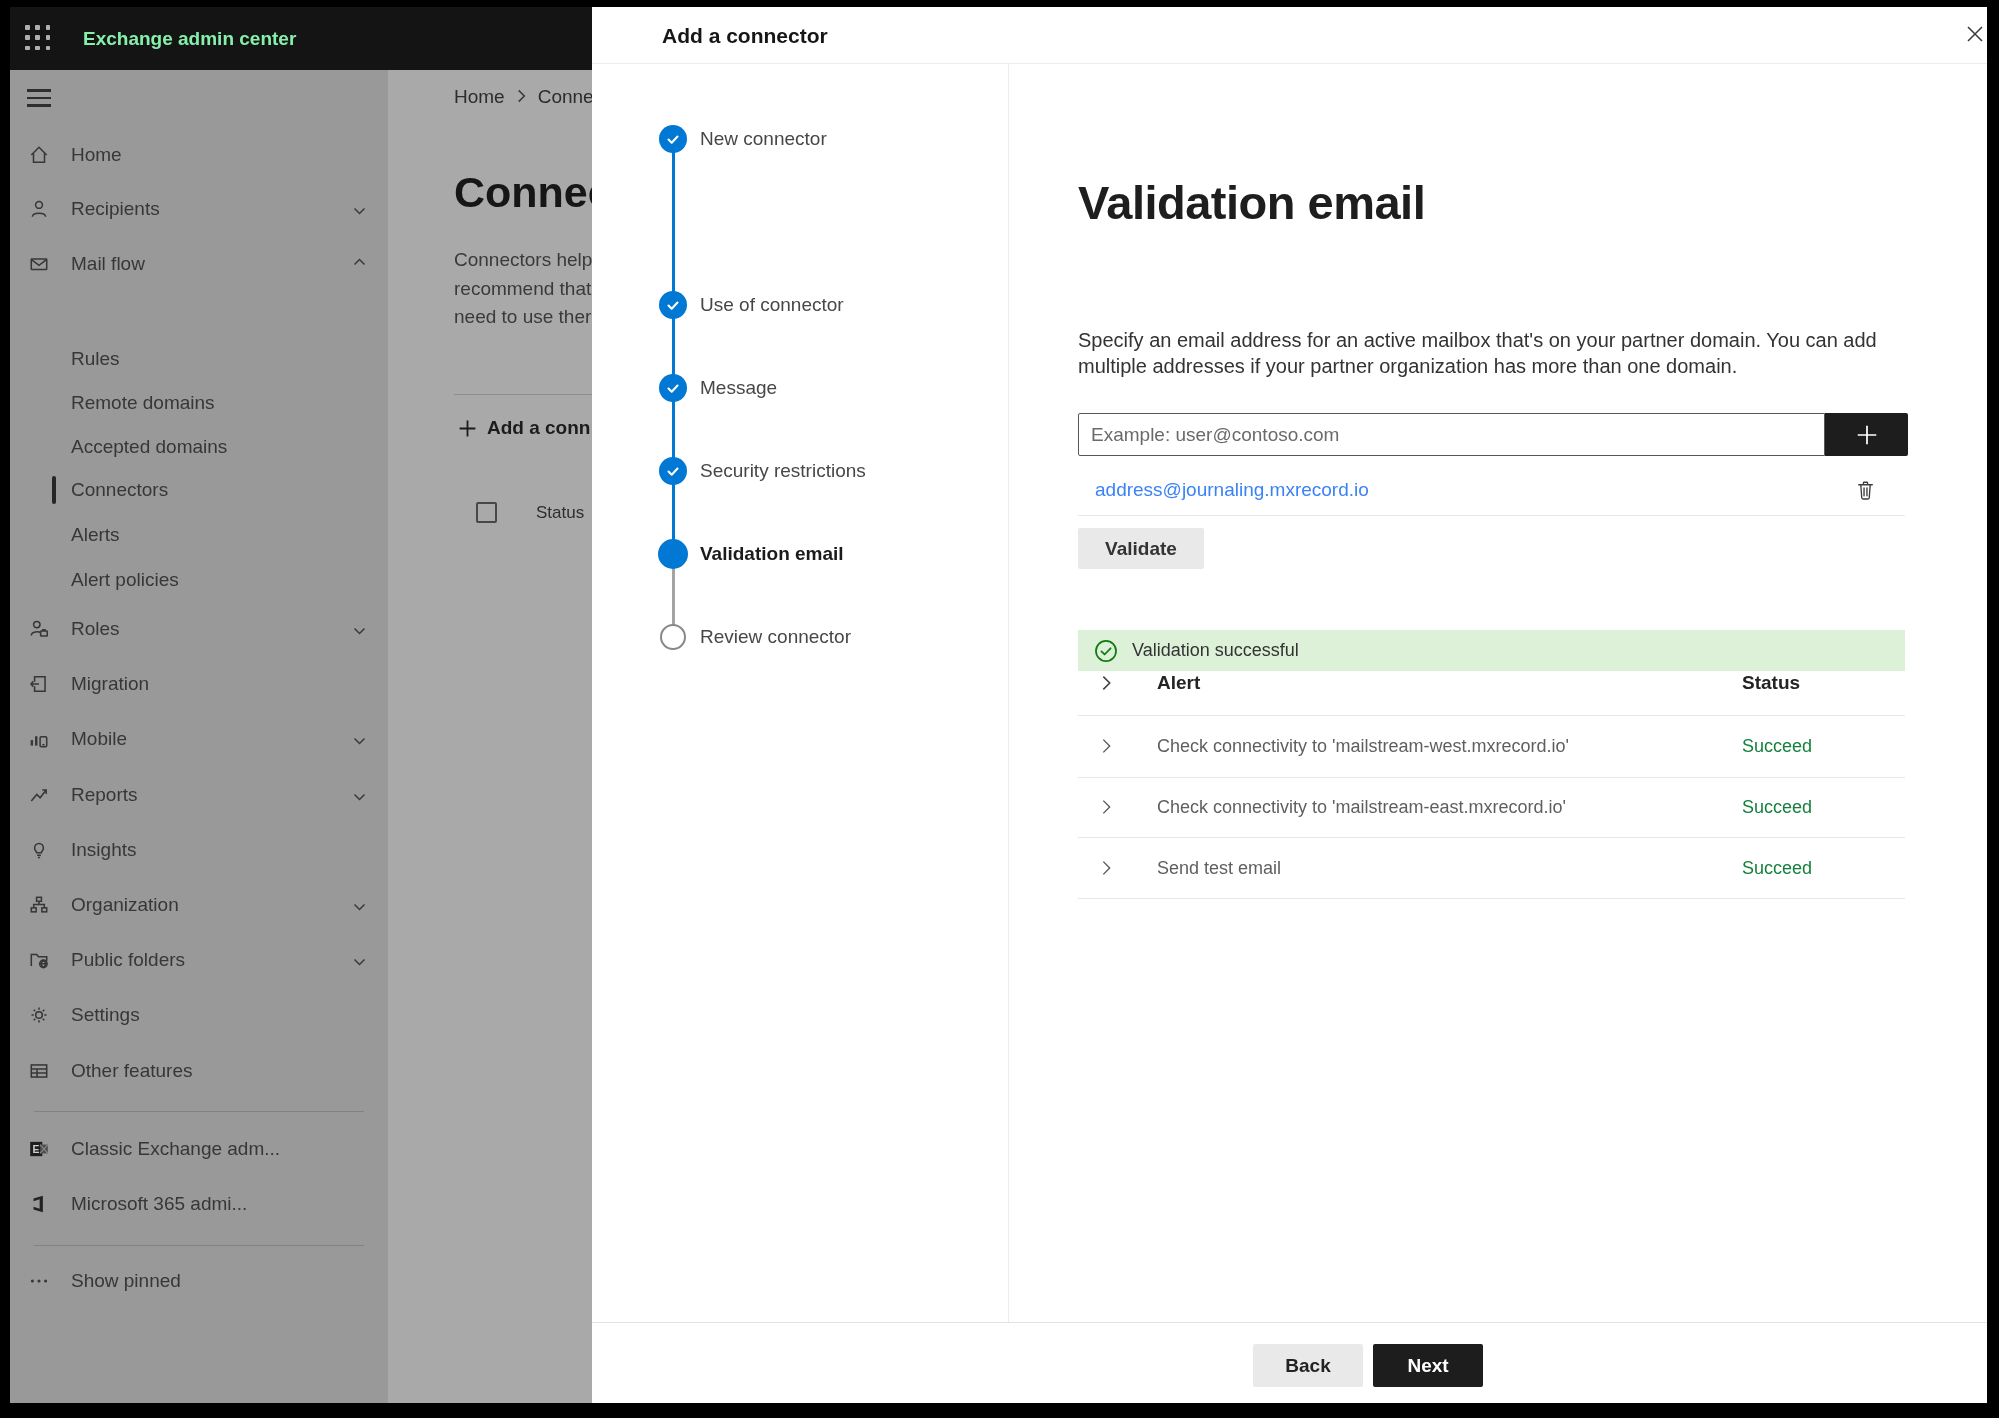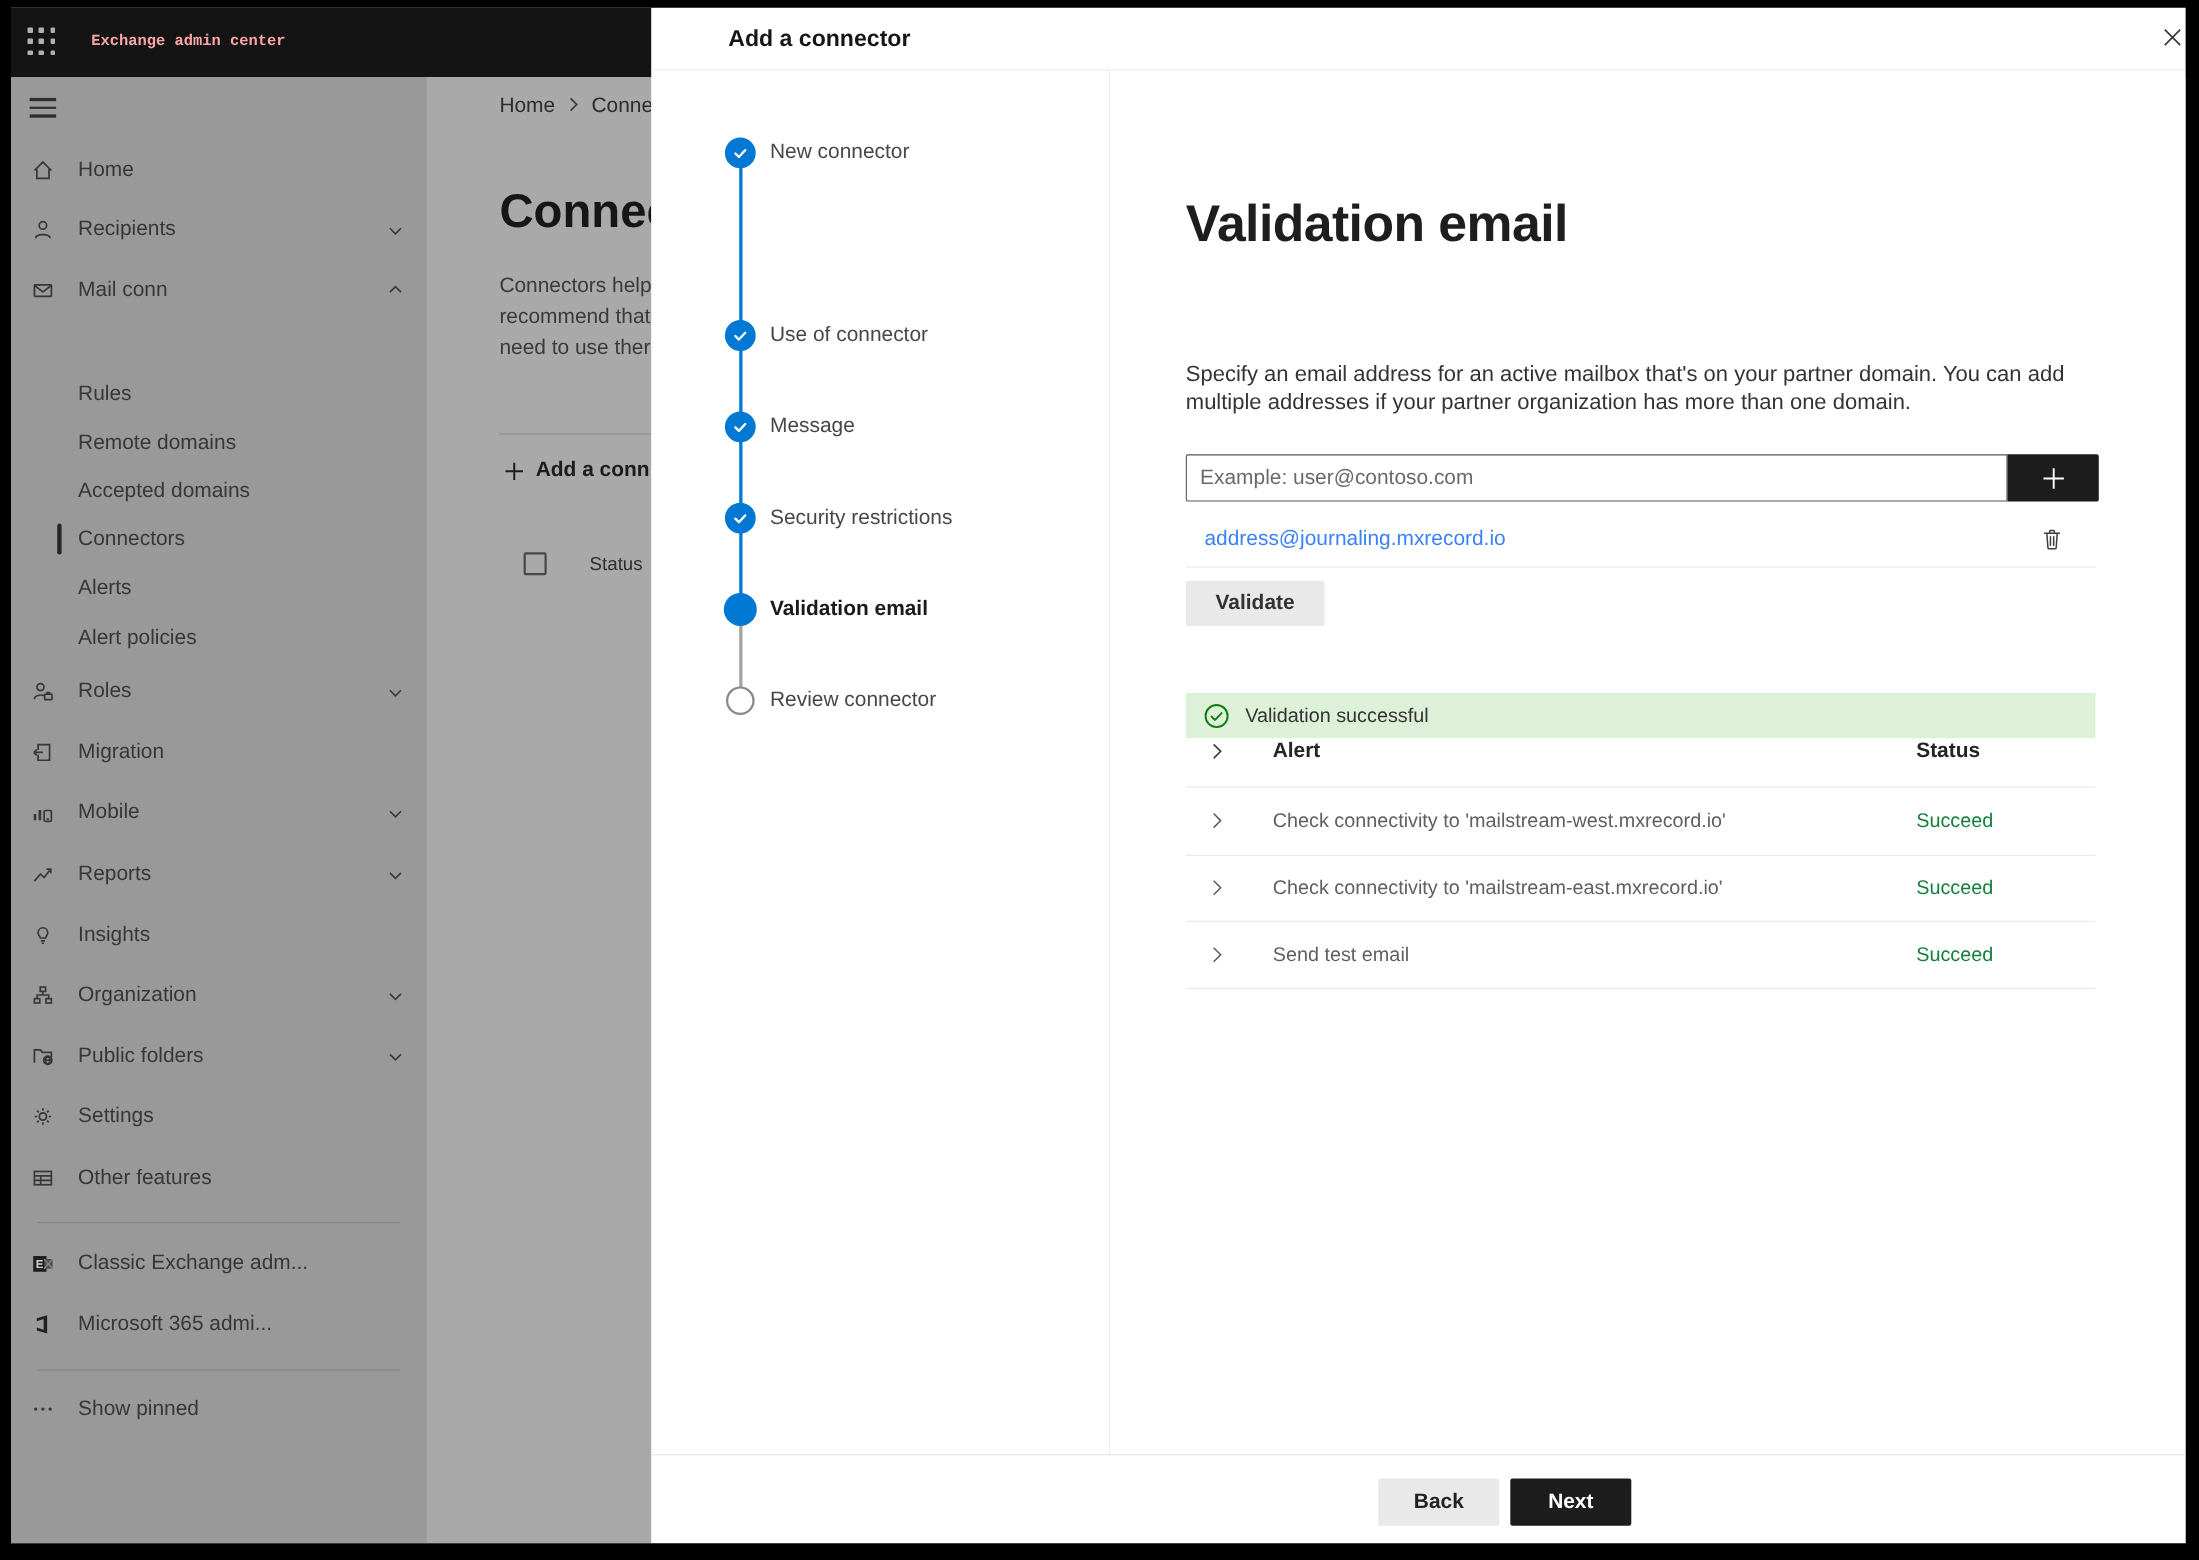--- a/index.html
+++ b/index.html
@@ -4,21 +4,21 @@
 <style>
   html,body{margin:0;padding:0;background:#000;}
   *{box-sizing:border-box;font-family:"Liberation Sans",sans-serif;}
   .stage{position:relative;width:1999px;height:1418px;background:#000;overflow:hidden;}
   .screen{position:absolute;left:10px;top:7px;right:12px;bottom:15px;background:#a9a9a9;overflow:hidden;}
 
   
   .appbar{position:absolute;left:0;top:0;right:0;height:63px;background:#141414;}
   .waffle{position:absolute;left:15px;top:18px;width:27px;height:27px;display:grid;grid-template-columns:repeat(3,1fr);gap:4px;cursor:pointer;}
   .waffle i{width:4.5px;height:4.5px;background:#b0b0b0;border-radius:1px;}
-  .appbar-title{position:absolute;left:73px;top:0;height:63px;line-height:63px;color:#fca5a5;font-size:14px;font-weight:600;white-space:nowrap;font-family:Liberation Mono, monospace;}
+  .appbar-title{position:absolute;left:73px;top:0;height:63px;line-height:63px;color:#86efac;font-size:19px;font-weight:600;white-space:nowrap;}
 
   
   .sidebar{position:absolute;left:0;top:63px;width:378px;bottom:0;background:#999;}
   .hamburger{position:absolute;left:17px;top:19px;width:24px;height:20px;}
   .hamburger i{display:block;height:2.5px;background:#2e2e2e;margin:0 0 5px 0;}
   .nav-item{position:absolute;left:0;width:100%;height:40px;color:#373737;font-size:19px;white-space:nowrap;cursor:pointer;}
   .nav-item .ic{position:absolute;left:18px;top:50%;transform:translateY(-50%);width:22px;height:22px;}
   .nav-item .lbl{position:absolute;left:61px;top:50%;transform:translateY(-50%);}
   .nav-item .chev{position:absolute;right:22px;top:50%;transform:translateY(-50%);}
   .nav-item .chev.up{transform:translateY(-50%) rotate(180deg);}
@@ -131,21 +131,21 @@
       <span class="lbl">Recipients</span>
       <span class="chev"><svg width="13" height="8" viewBox="0 0 12 8">
               <path d="M1 1.5 L6 6.5 L11 1.5" stroke="#3a3a3a" stroke-width="1.5" fill="none"></path>
             </svg></span>
     </div>
     <div class="nav-item" style="top:174px">
       <span class="ic"><svg class="navsvg" width="22" height="22" viewBox="0 0 20 20">
               <rect x="3" y="5.5" width="14" height="9.5" rx="0.5"></rect>
               <path d="M3.5 6.2 L10 11.2 L16.5 6.2"></path>
             </svg></span>
-      <span class="lbl">Mail conn</span>
+      <span class="lbl">Mail flow</span>
       <span class="chev up"><svg width="13" height="8" viewBox="0 0 12 8">
               <path d="M1 1.5 L6 6.5 L11 1.5" stroke="#3a3a3a" stroke-width="1.5" fill="none"></path>
             </svg></span>
     </div>
     <div class="nav-item" style="top:269px">
       <span class="lbl">Rules</span>
     </div>
     <div class="nav-item" style="top:313px">
       <span class="lbl">Remote domains</span>
     </div>

